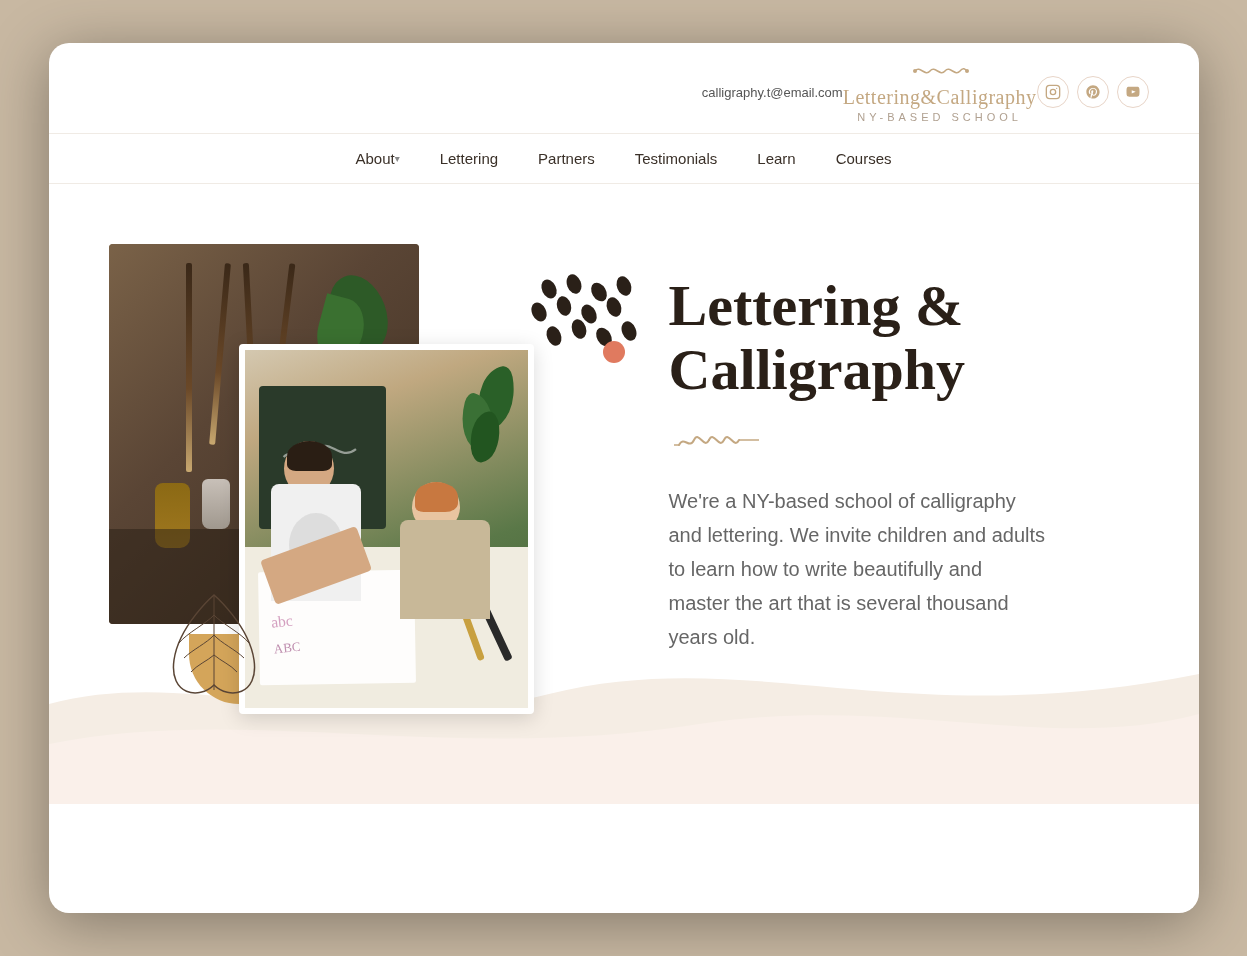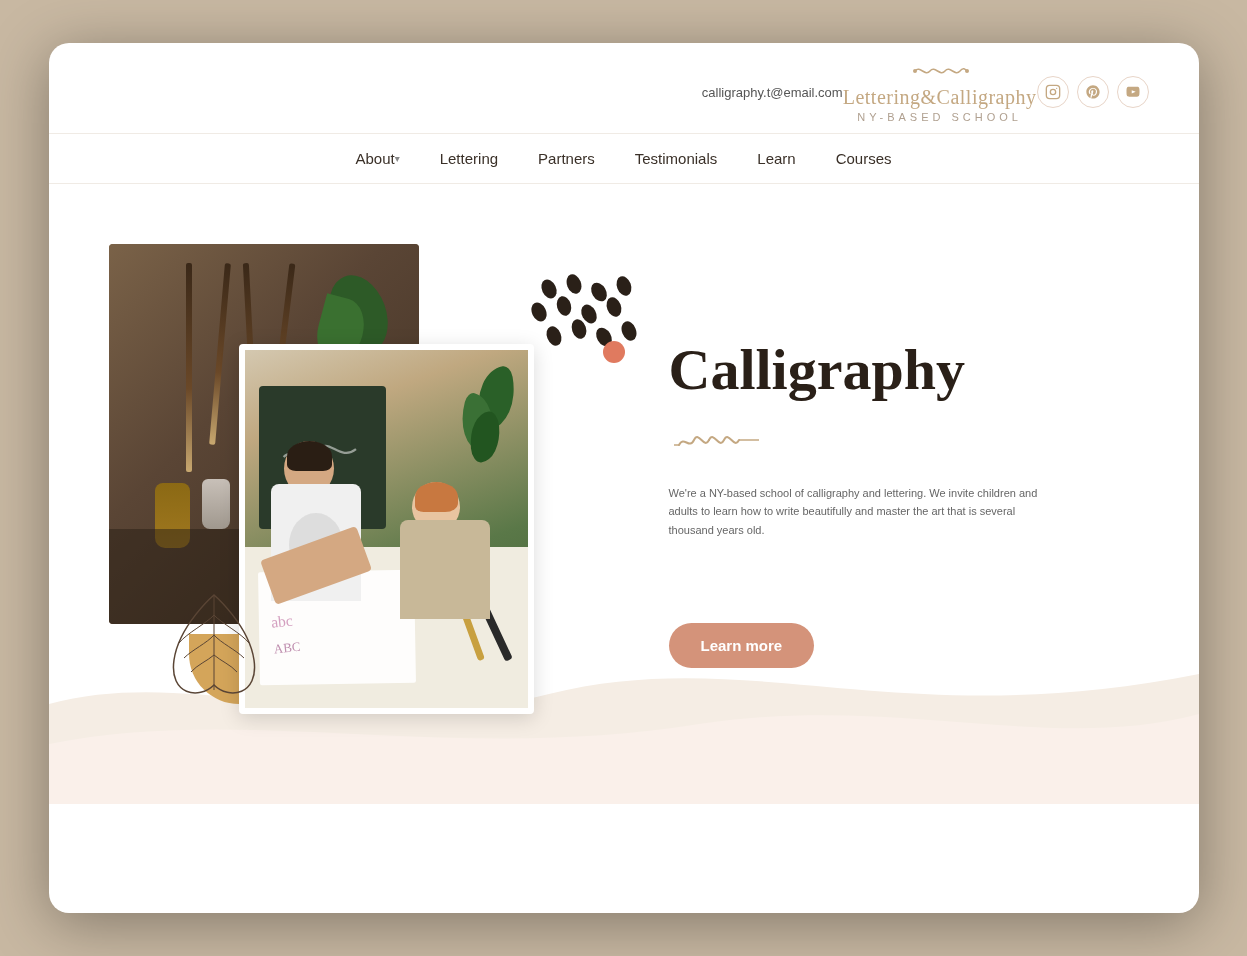--- a/index.html
+++ b/index.html
@@ -198,21 +198,21 @@
 
     .hero-ornament {
       color: #c4a882;
       font-size: 36px;
       margin-bottom: 20px;
       font-family: Georgia, serif;
       font-style: italic;
     }
 
     .hero-description {
-      font-size: 11px;
+      font-size: 20px;
       color: #666;
       line-height: 1.7;
       font-family: Arial, sans-serif;
       max-width: 380px;
       margin-bottom: 35px;
     }
 
     .learn-more-btn {
       background: #d4937a;
       color: #fff;
@@ -577,21 +577,21 @@
             </div>
             <div class="p2-torso"></div>
           </div>
         </div>
       </div>
 
     </div>
 
     <div class="hero-content">
       <h1 class="hero-title">
-        <br>
+        <span>Lettering &amp;</span><br>
         <span>Calligraphy</span>
       </h1>
 
       <div class="hero-ornament">
         <svg width="100" height="30" viewBox="0 0 100 30">
           <path d="M10,20 C15,10 20,25 25,15 C30,5 35,25 40,15" stroke="#c4a882" stroke-width="2" fill="none" stroke-linecap="round"></path>
           <path d="M40,15 C45,5 50,25 55,15 C60,5 65,25 70,15" stroke="#c4a882" stroke-width="2" fill="none" stroke-linecap="round"></path>
           <line x1="5" y1="20" x2="10" y2="20" stroke="#c4a882" stroke-width="1.5"></line>
           <line x1="70" y1="15" x2="90" y2="15" stroke="#c4a882" stroke-width="1.5"></line>
         </svg>

